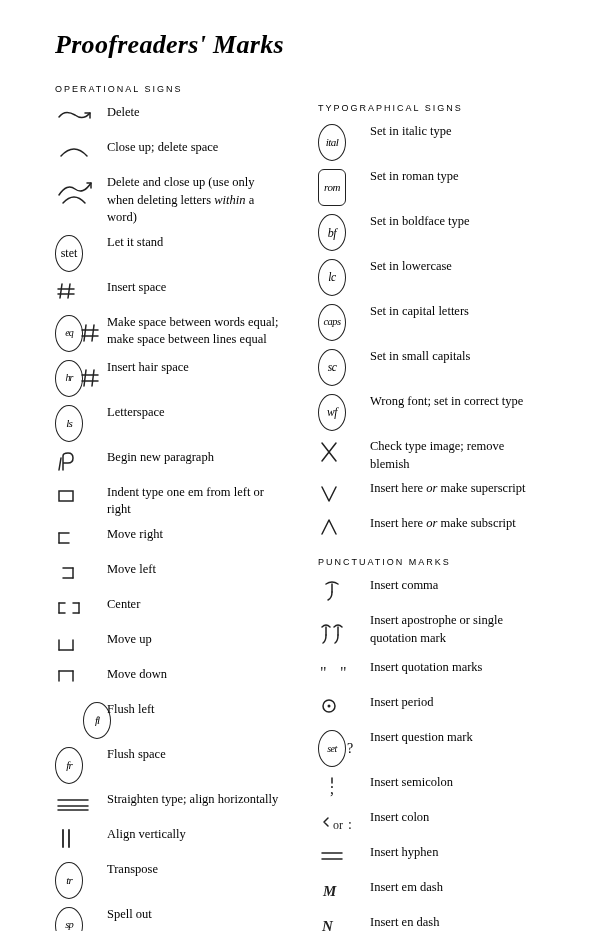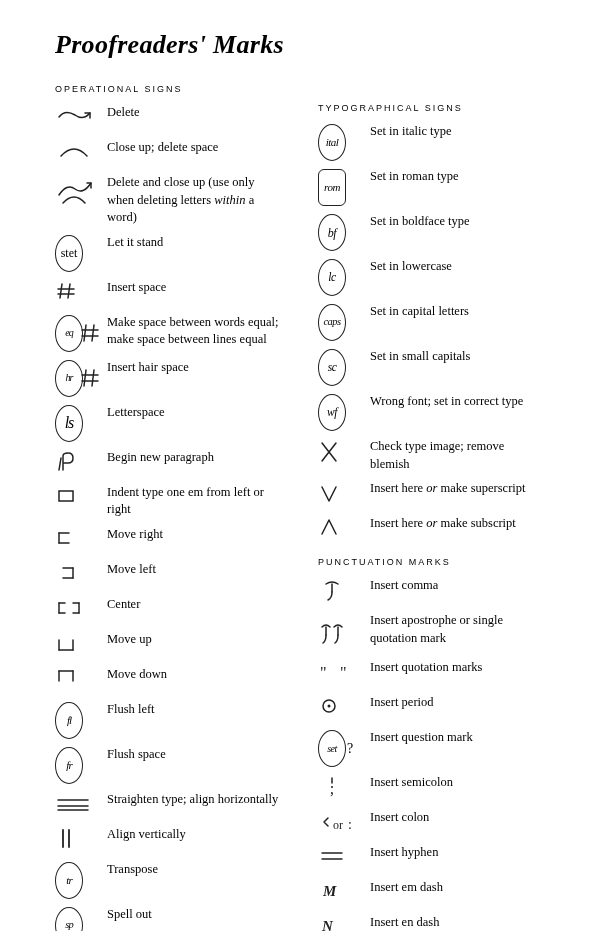--- a/index.html
+++ b/index.html
@@ -190,21 +190,21 @@
             <line x1="13" y1="3" x2="11" y2="19" stroke="#222" stroke-width="1.5" stroke-linecap="round"></line>
             <line x1="1" y1="8" x2="17" y2="8" stroke="#222" stroke-width="1.5" stroke-linecap="round"></line>
             <line x1="1" y1="14" x2="17" y2="14" stroke="#222" stroke-width="1.5" stroke-linecap="round"></line>
           </svg>
         </div>
         <div class="mark-text">Insert hair space</div>
       </div>
 
       <div class="mark-row">
         <div class="mark-symbol">
-          <span class="circle-label" style="font-size:16px; letter-spacing:-1px; font-style:italic;">ls</span>
+          <span class="circle-label" style="font-size:11px; letter-spacing:-1px; font-style:italic;">ls</span>
         </div>
         <div class="mark-text">Letterspace</div>
       </div>
 
       <div class="mark-row">
         <div class="mark-symbol">
           <svg width="22" height="24" viewBox="0 0 22 24">
             <path d="M8 20 L8 6 Q8 3 13 3 Q18 3 18 8 Q18 13 13 13 L8 13" stroke="#222" stroke-width="1.5" fill="none" stroke-linecap="round" stroke-linejoin="round"></path>
             <path d="M4 20 L6 8" stroke="#222" stroke-width="1.5" fill="none" stroke-linecap="round"></path>
           </svg>
@@ -274,21 +274,21 @@
             <path d="M4 4 L18 4" stroke="#222" stroke-width="1.5" fill="none" stroke-linecap="round"></path>
             <path d="M4 4 L4 14" stroke="#222" stroke-width="1.5" fill="none" stroke-linecap="round"></path>
             <path d="M18 4 L18 14" stroke="#222" stroke-width="1.5" fill="none" stroke-linecap="round"></path>
           </svg>
         </div>
         <div class="mark-text">Move down</div>
       </div>
 
       <div class="mark-row">
         <div class="mark-symbol">
-          <span class="circle-label" style="font-size:11px; letter-spacing:-1px;">fl</span>
+          <span class="circle-label" style="font-size:11px; letter-spacing:-1px;margin-left:28px;">fl</span>
         </div>
         <div class="mark-text">Flush left</div>
       </div>
 
       <div class="mark-row">
         <div class="mark-symbol">
           <span class="circle-label" style="font-size:11px; font-style:italic; letter-spacing:-1px;">fr</span>
         </div>
         <div class="mark-text">Flush space</div>
       </div>

